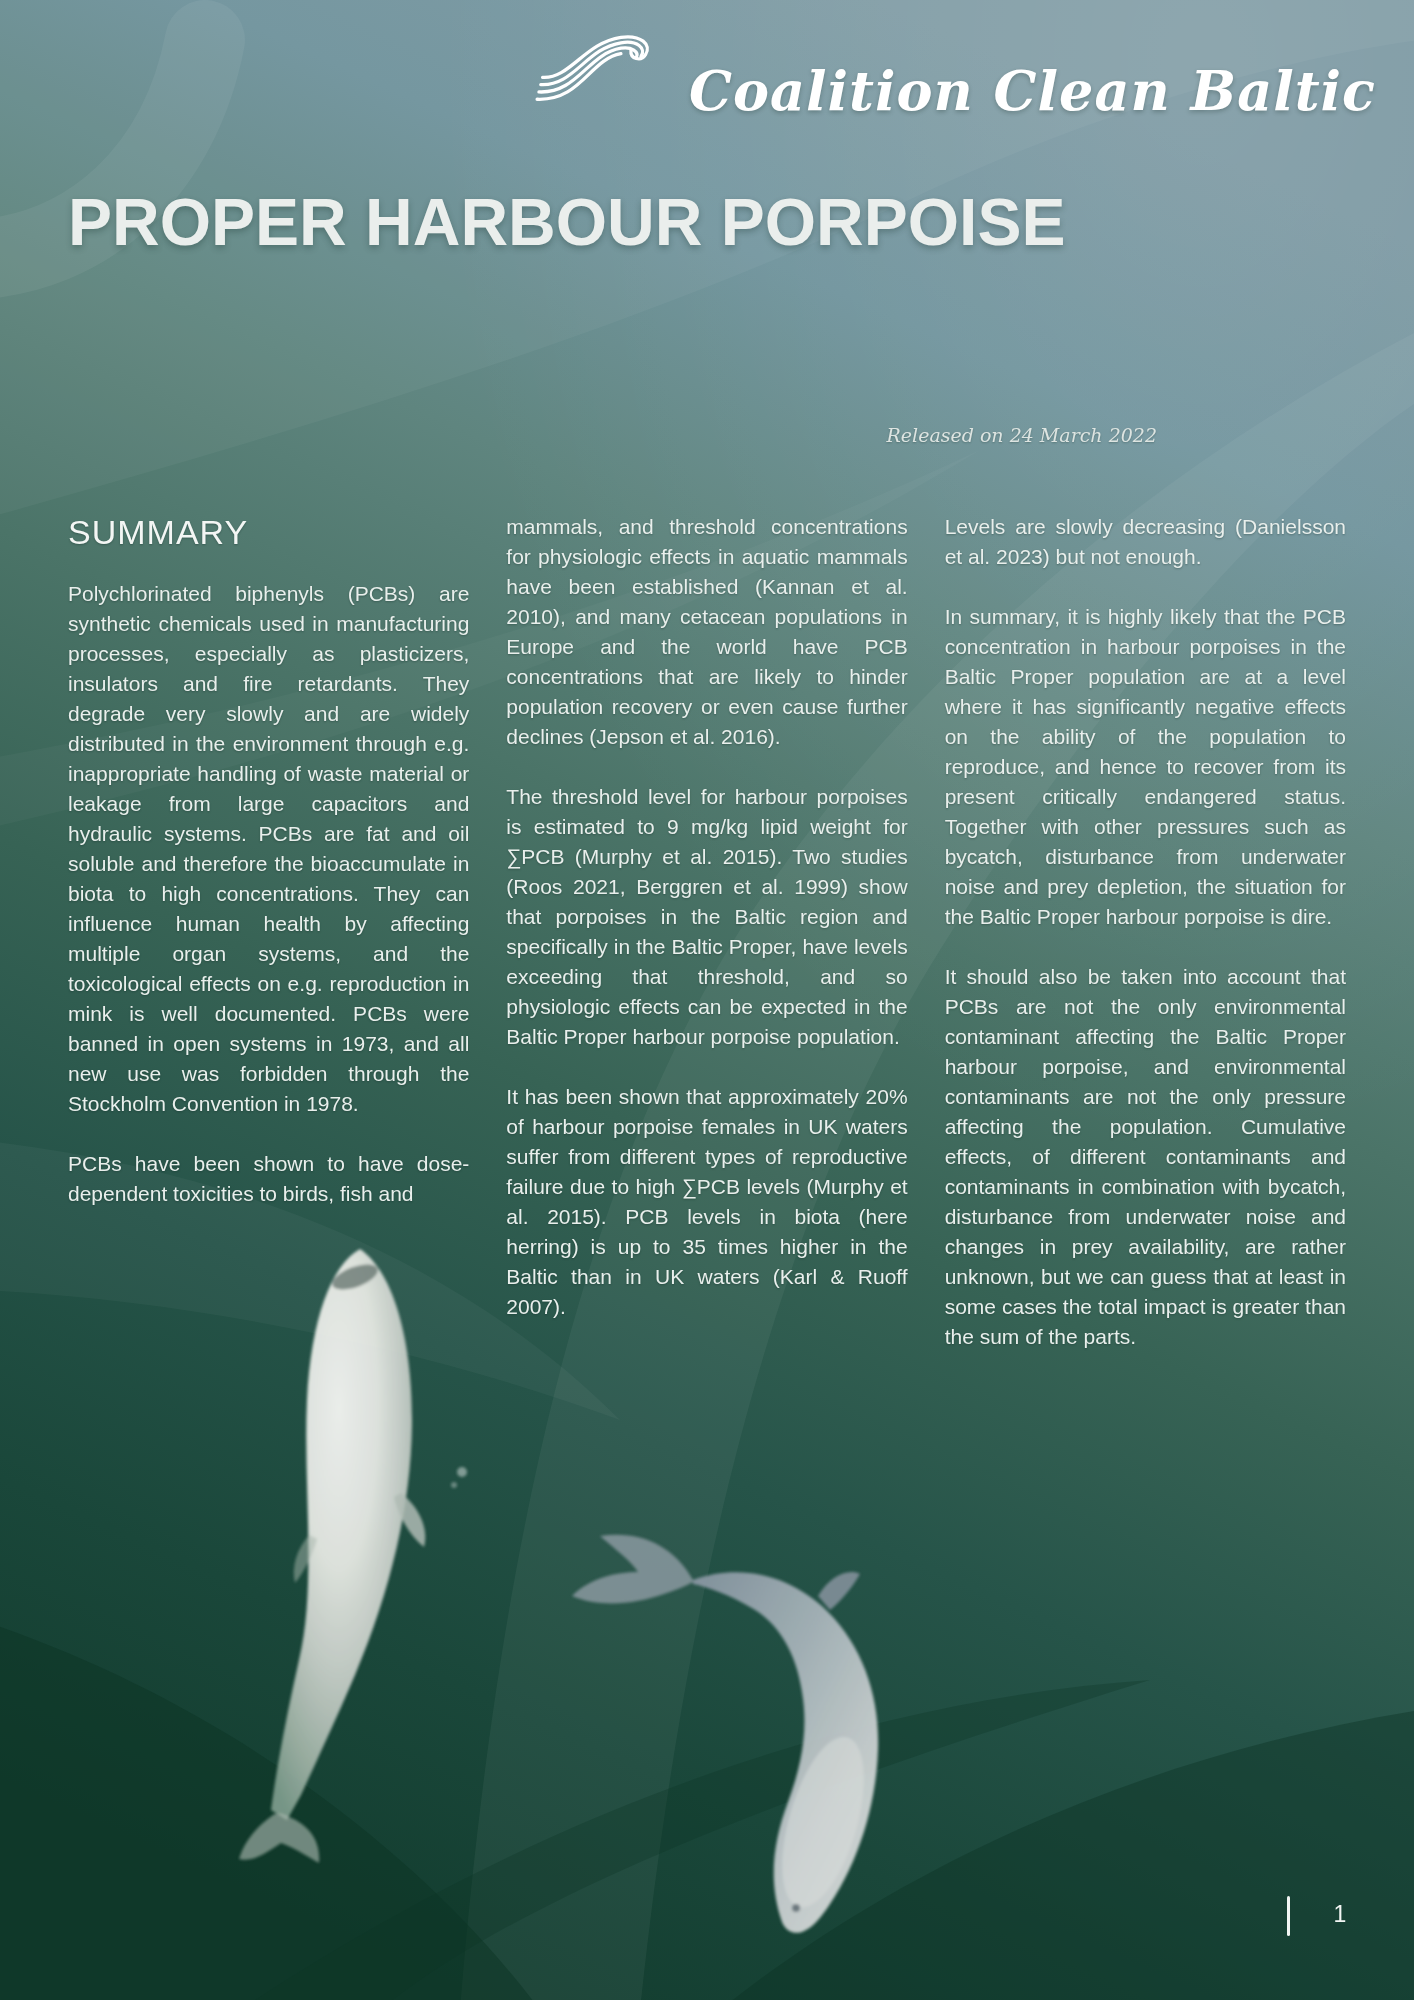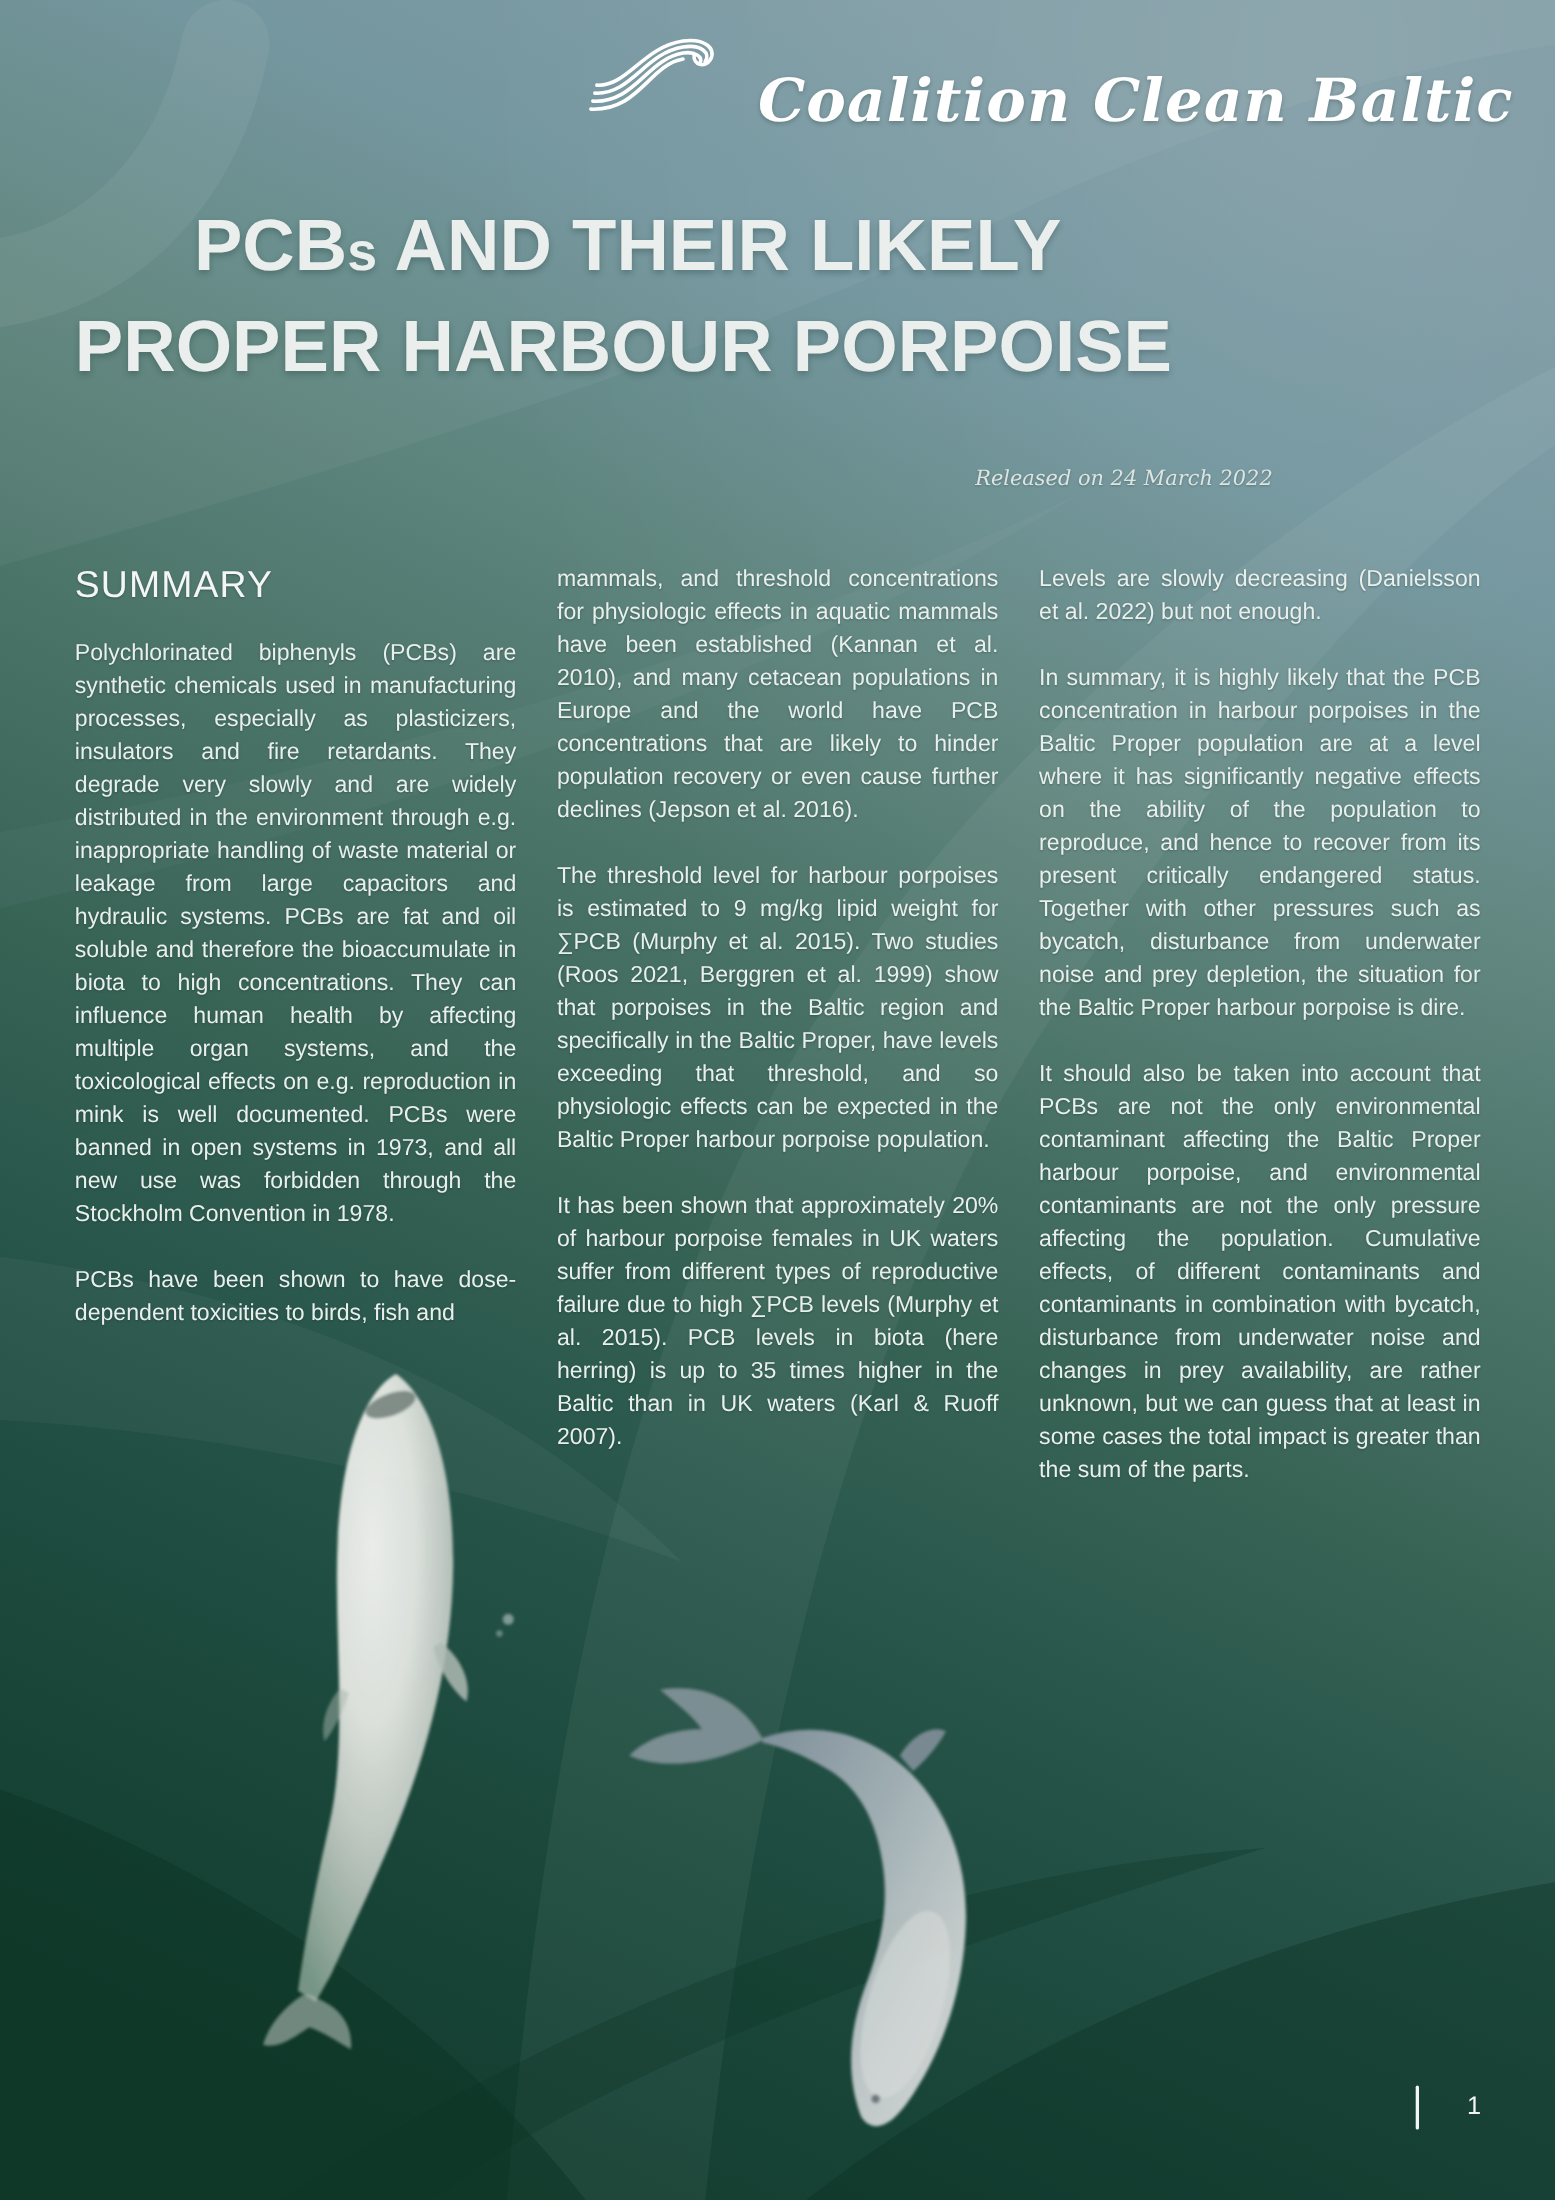--- a/index.html
+++ b/index.html
@@ -148,39 +148,38 @@
         <path d="M6,52 C36,54 52,14 92,8 C114,5 126,16 119,27 C114,35 102,32 103,22"></path>
         <path d="M4,60 C40,62 54,20 92,14 C110,11 120,20 114,29"></path>
         <path d="M2,68 C44,70 56,26 92,20 C104,18 112,24 109,30"></path>
         <path d="M0,76 C48,78 58,32 92,26"></path>
       </g>
     </svg>
     <span class="logo-text">Coalition Clean Baltic</span>
   </div>
 
   <div class="title">
-    <div class="title-line"><span>PCB</span><span class="small-s">s</span><span> AND THEIR LIKELY</span></div>
     <div class="title-line">PROPER HARBOUR PORPOISE</div>
   </div>
 
   <div class="release-date">Released on 24 March 2022</div>
 
   <div class="columns">
     <div class="col">
       <h2 class="summary-heading">SUMMARY</h2>
       <p>Polychlorinated biphenyls (PCBs) are synthetic chemicals used in manufacturing processes, especially as plasticizers, insulators and fire retardants. They degrade very slowly and are widely distributed in the environment through e.g. inappropriate handling of waste material or leakage from large capacitors and hydraulic systems. PCBs are fat and oil soluble and therefore the bioaccumulate in biota to high concentrations. They can influence human health by affecting multiple organ systems, and the toxicological effects on e.g. reproduction in mink is well documented. PCBs were banned in open systems in 1973, and all new use was forbidden through the Stockholm Convention in 1978.</p>
       <p>PCBs have been shown to have dose-dependent toxicities to birds, fish and</p>
     </div>
     <div class="col">
       <p>mammals, and threshold concentrations for physiologic effects in aquatic mammals have been established (Kannan et al. 2010), and many cetacean populations in Europe and the world have PCB concentrations that are likely to hinder population recovery or even cause further declines (Jepson et al. 2016).</p>
       <p>The threshold level for harbour porpoises is estimated to 9 mg/kg lipid weight for ∑PCB (Murphy et al. 2015). Two studies (Roos 2021, Berggren et al. 1999) show that porpoises in the Baltic region and specifically in the Baltic Proper, have levels exceeding that threshold, and so physiologic effects can be expected in the Baltic Proper harbour porpoise population.</p>
       <p>It has been shown that approximately 20% of harbour porpoise females in UK waters suffer from different types of reproductive failure due to high ∑PCB levels (Murphy et al. 2015). PCB levels in biota (here herring) is up to 35 times higher in the Baltic than in UK waters (Karl &amp; Ruoff 2007).</p>
     </div>
     <div class="col">
-      <p>Levels are slowly decreasing (Danielsson et al. 2022) but not enough.</p>
+      <p>Levels are slowly decreasing (Danielsson et al. 2023) but not enough.</p>
       <p>In summary, it is highly likely that the PCB concentration in harbour porpoises in the Baltic Proper population are at a level where it has significantly negative effects on the ability of the population to reproduce, and hence to recover from its present critically endangered status. Together with other pressures such as bycatch, disturbance from underwater noise and prey depletion, the situation for the Baltic Proper harbour porpoise is dire.</p>
       <p>It should also be taken into account that PCBs are not the only environmental contaminant affecting the Baltic Proper harbour porpoise, and environmental contaminants are not the only pressure affecting the population. Cumulative effects, of different contaminants and contaminants in combination with bycatch, disturbance from underwater noise and changes in prey availability, are rather unknown, but we can guess that at least in some cases the total impact is greater than the sum of the parts.</p>
     </div>
   </div>
 
   <div class="footer-divider"></div>
   <div class="page-number">1</div>
 
 </div>
 

